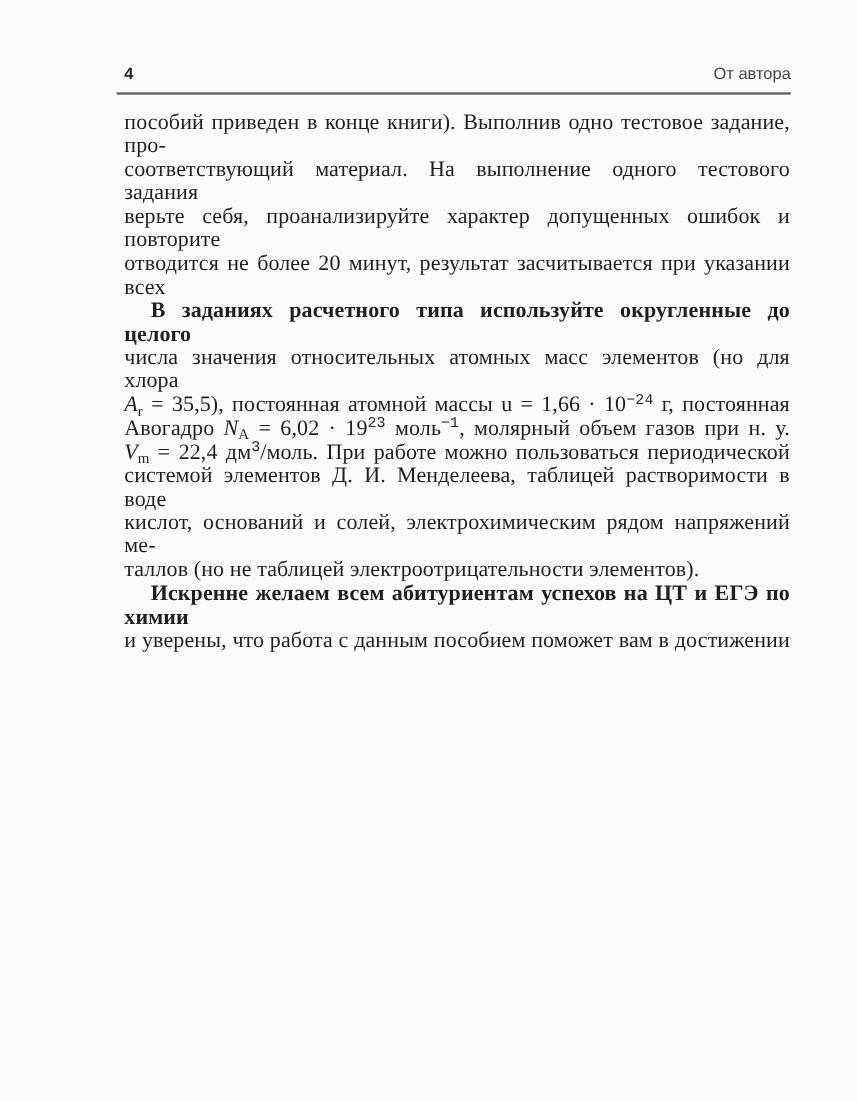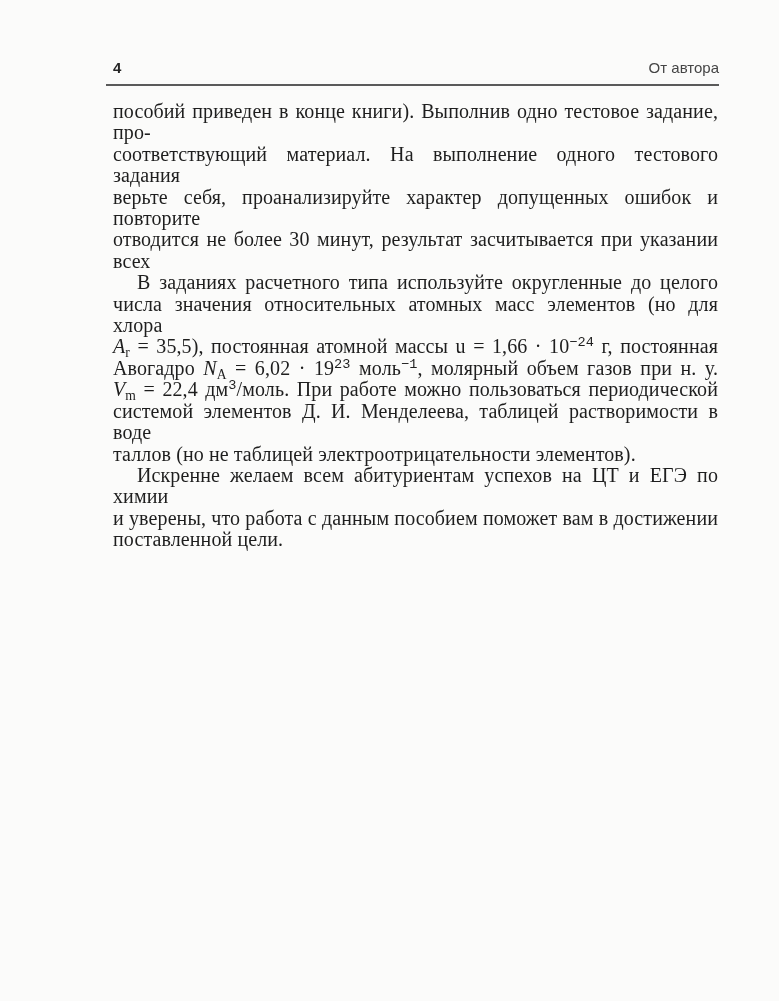--- a/index.html
+++ b/index.html
@@ -42,44 +42,44 @@
     line-height:21.4px;
     color:var(--text);
     letter-spacing:0.1px;
   }
   .line{
     text-align:justify;
     text-align-last:justify;
     white-space:normal;
   }
   .line.last{text-align-last:left;}
-  .line.indent{text-indent:24px;}
+  .line.indent{text-indent:24px;font-weight:bold;}
   .it{font-style:italic;}
   sub,sup{font-size:68%;line-height:0;}
   sub{vertical-align:-0.28em;}
   sup{vertical-align:0.5em;font-family:Liberation Mono, monospace;}
 </style>
 </head>
 <body>
 
 <div class="page">
   <div class="page-header">
     <span class="page-number">4</span>
     <span class="running-head">От автора</span>
   </div>
   <div class="header-rule"></div>
   <div class="page-body">
       <div class="line"><span>пособий приведен в конце книги). Выполнив одно тестовое задание, про-</span></div>
       <div class="line"><span>соответствующий материал. На выполнение одного тестового задания</span></div>
       <div class="line"><span>верьте себя, проанализируйте характер допущенных ошибок и повторите</span></div>
-      <div class="line"><span>отводится не более 30 минут, результат засчитывается при указании всех</span></div>
+      <div class="line"><span>отводится не более 20 минут, результат засчитывается при указании всех</span></div>
       <div class="line indent"><span>В заданиях расчетного типа используйте округленные до целого</span></div>
       <div class="line"><span>числа значения относительных атомных масс элементов (но для хлора</span></div>
       <div class="line"><span class="it">A</span><sub>r</sub><span> = 35,5), постоянная атомной массы u = 1,66 · 10</span><sup>−24</sup><span> г, постоянная</span></div>
       <div class="line"><span>Авогадро </span><span class="it">N</span><sub>А</sub><span> = 6,02 · 19</span><sup>23</sup><span> моль</span><sup>−1</sup><span>, молярный объем газов при н. у.</span></div>
       <div class="line"><span class="it">V</span><sub>m</sub><span> = 22,4 дм</span><sup>3</sup><span>/моль. При работе можно пользоваться периодической</span></div>
       <div class="line"><span>системой элементов Д. И. Менделеева, таблицей растворимости в воде</span></div>
+      <div class="line"><span>кислот, оснований и солей, электрохимическим рядом напряжений ме-</span></div>
       <div class="line last"><span>таллов (но не таблицей электроотрицательности элементов).</span></div>
       <div class="line indent"><span>Искренне желаем всем абитуриентам успехов на ЦТ и ЕГЭ по химии</span></div>
       <div class="line"><span>и уверены, что работа с данным пособием поможет вам в достижении</span></div>
-      <div class="line last"><span>поставленной цели.</span></div>
     </div>
 </div>
 
 </body></html>

